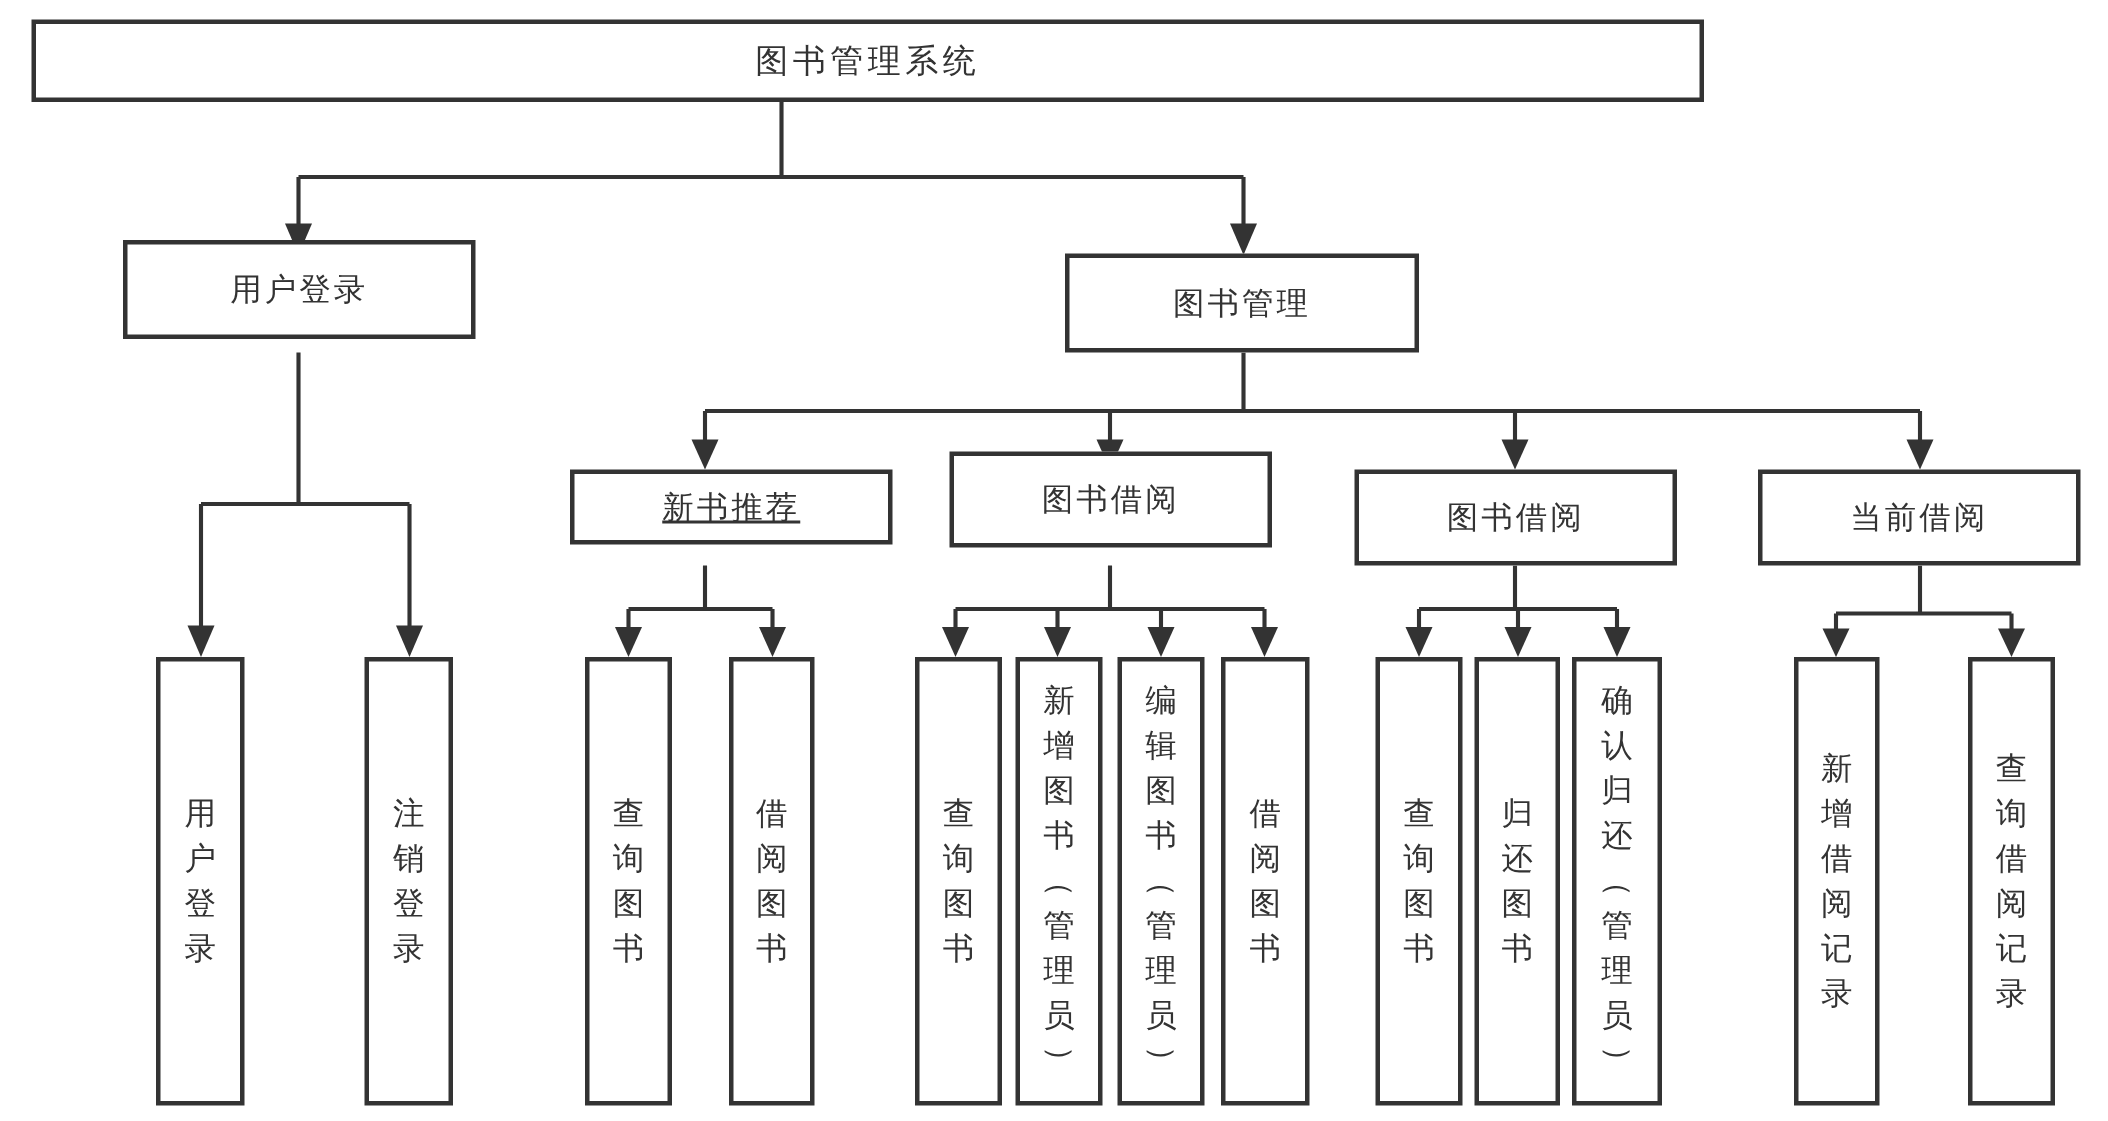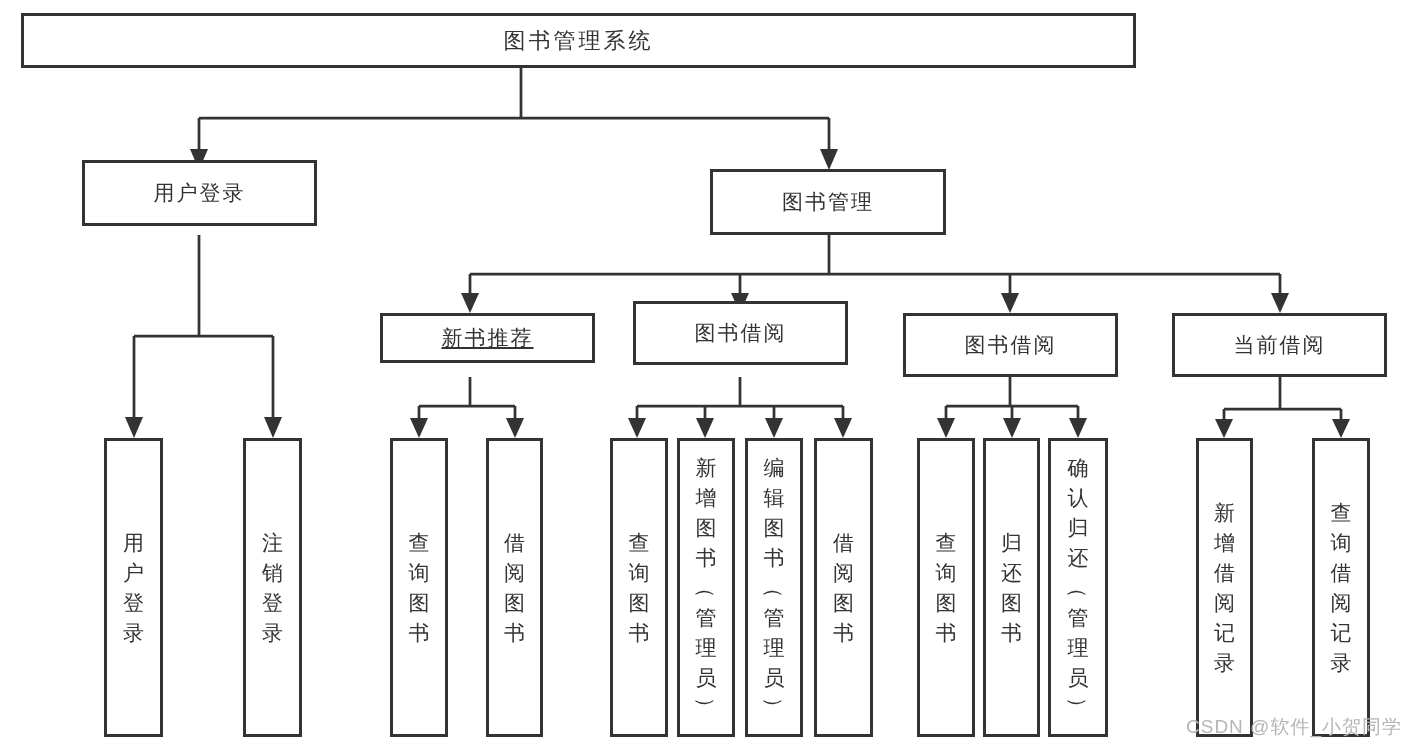--- a/index.html
+++ b/index.html
@@ -272,15 +272,14 @@
     <div class="vlabel">
         <span>查</span>
         <span>询</span>
         <span>借</span>
         <span>阅</span>
         <span>记</span>
         <span>录</span>
       </div>
   </div>
 
-  <div class="watermark">CSDN @软件_小贺同学</div>
 
 </div>
 
 </body></html>

